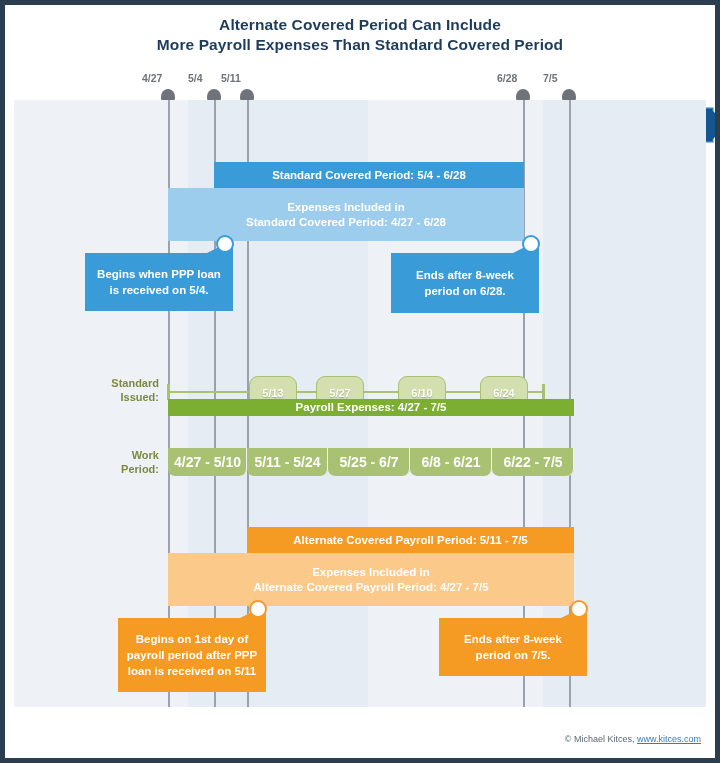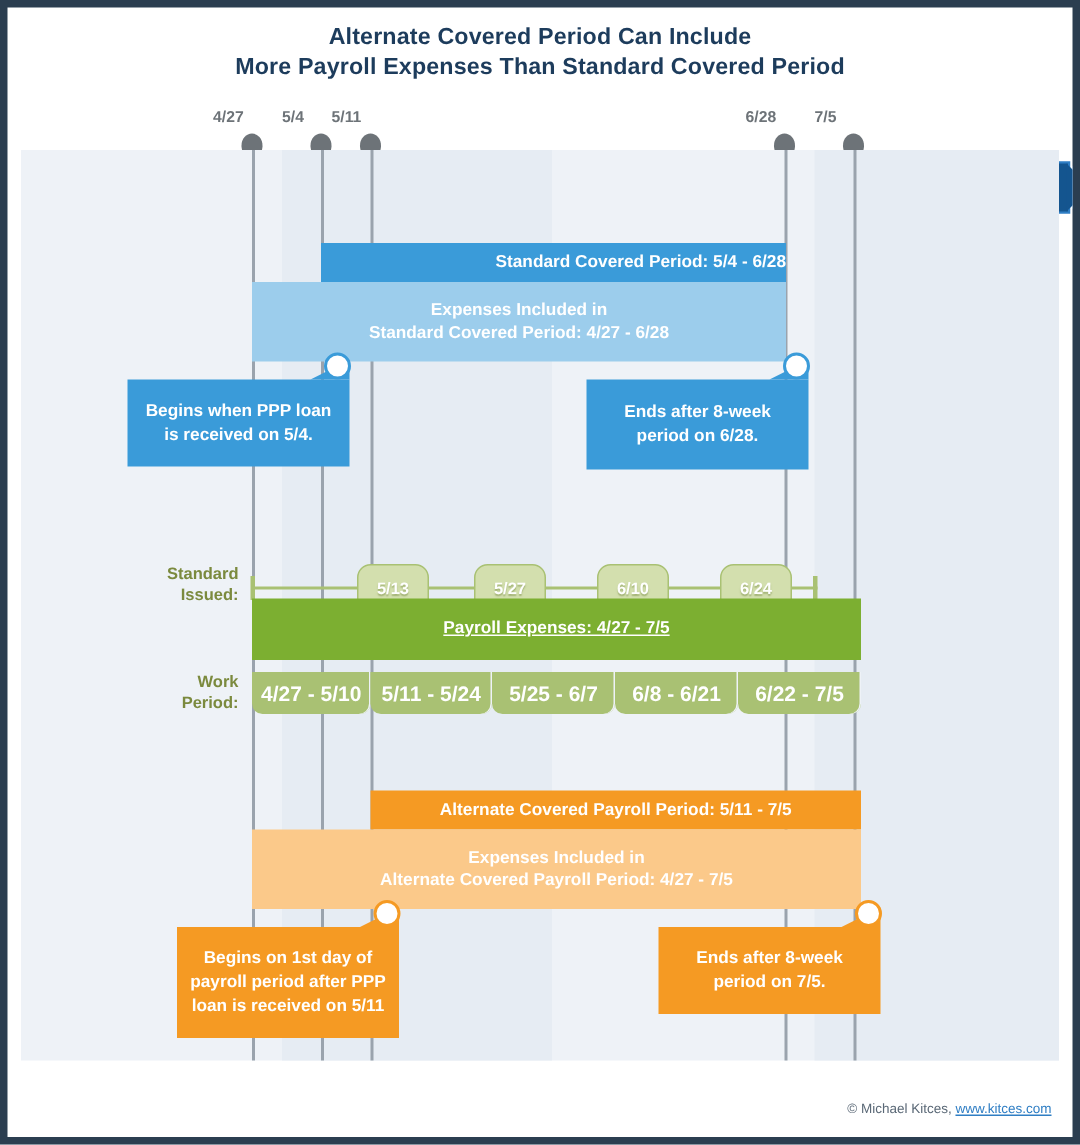--- a/index.html
+++ b/index.html
@@ -61,21 +61,21 @@
   }
   .month .tipshade{
     position:absolute;right:-18px;top:-1px;width:0;height:0;
     border-top:17px solid transparent;border-bottom:17px solid transparent;
     border-left:18px solid #2f7ec4;z-index:-1;
   }
 
   
   .bar{position:absolute;display:flex;align-items:center;justify-content:center;
        color:#fff;font-weight:bold;text-align:center;line-height:15px;}
-  .bar-std{background:#3a9bd9;font-size:11.5px;justify-content:flex-end;}
+  .bar-std{background:#3a9bd9;font-size:11.5px;}
   .bar-stdlight{background:#9ccdec;font-size:11.5px;}
   .bar-green{background:#7caf31;font-size:11.5px;}
   .bar-orange{background:#f59a23;font-size:11.5px;}
   .bar-orangelight{background:#fbc98a;font-size:11.5px;}
 
   
   .wp{
     position:absolute;top:443px;height:28px;
     background:#a9c173;color:#fff;font-size:14px;font-weight:bold;
     display:flex;align-items:center;justify-content:center;
@@ -226,36 +226,36 @@
   <div>
     <div class="sidelbl" style="left:78px;top:371px;width:76px;">
       <span>Standard</span><br>
       <span>Issued:</span>
     </div>
 
     <div id="paylineL"></div>
     <div class="paycap" style="left:162px;"></div>
     <div class="paycap" style="left:537px;"></div>
 
-    <div class="pill" style="left:233px;">
+    <div class="pill" style="left:244px;">
       <span>5/13</span>
     </div>
     <div class="pill" style="left:311px;">
       <span>5/27</span>
     </div>
     <div class="pill" style="left:393px;">
       <span>6/10</span>
     </div>
     <div class="pill" style="left:475px;">
       <span>6/24</span>
     </div>
   </div>
 
   <div>
-    <div class="bar bar-green" style="left:163px;top:394px;width:406px;height:41px;text-decoration:underline;">
+    <div class="bar bar-green" style="left:163px;top:394px;width:406px;height:17px;">
       <span>Payroll Expenses: 4/27 - 7/5</span>
     </div>
 
     <div class="sidelbl" style="left:78px;top:443px;width:76px;">
       <span>Work</span><br>
       <span>Period:</span>
     </div>
 
     <div class="wp" style="left:163px;width:79px;">
       <span>4/27 - 5/10</span>

